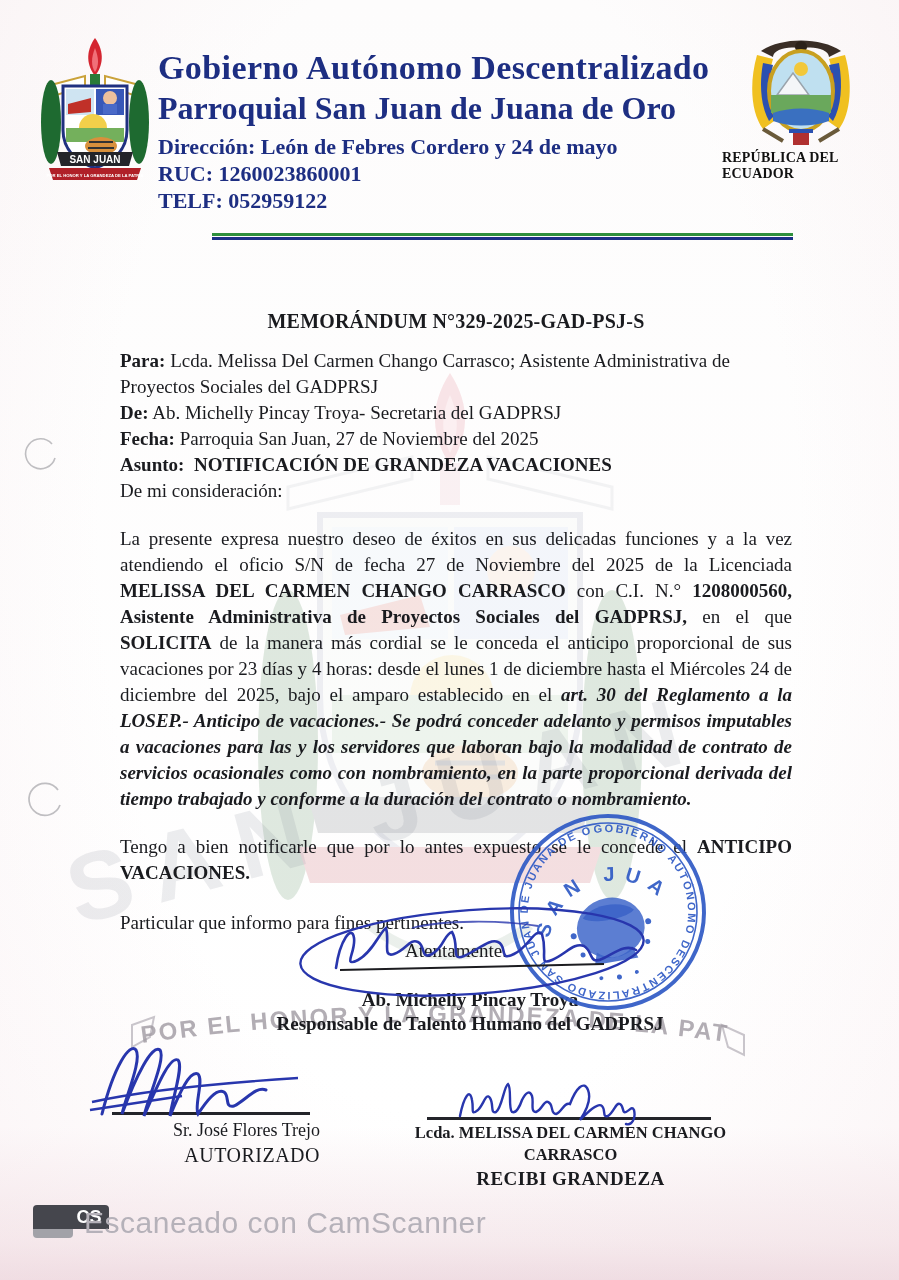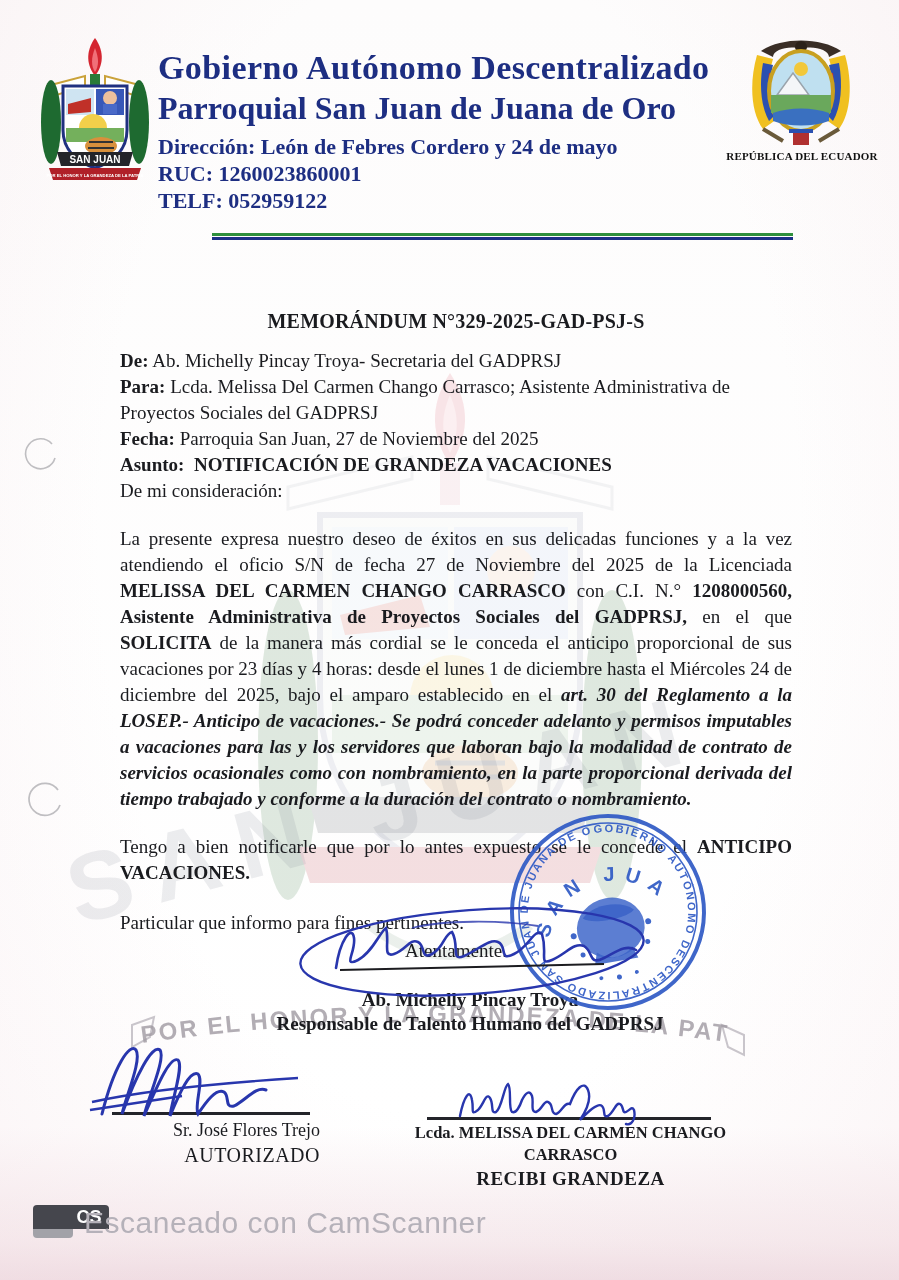--- a/index.html
+++ b/index.html
@@ -13,21 +13,21 @@
   .abs{position:absolute;}
   
   .hdr-text{left:158px;top:48px;width:576px;text-align:left;color:#1d2e82;font-weight:700;line-height:1;}
   .hdr-l1{font-size:34px;letter-spacing:.4px;line-height:40px;}
   .hdr-l2{font-size:32px;line-height:40px;}
   .hdr-l3{font-size:22px;line-height:27px;margin-top:5px;}
   .hdr-l4,.hdr-l5{font-size:22px;line-height:27px;}
   .hdr-l6{font-size:22px;line-height:26px;text-decoration:underline;text-underline-offset:3px;}
   .rule-green{left:212px;top:233px;width:581px;height:3px;background:#2e8f3c;}
   .rule-navy{left:212px;top:237px;width:581px;height:3px;background:#1c2f86;}
-  .ec-caption{left:722px;top:150px;width:160px;text-align:center;font-size:11px;font-weight:700;color:#111;letter-spacing:.2px;}
+  .ec-caption{left:722px;top:150px;width:160px;font-size:14px;font-weight:700;color:#111;letter-spacing:.2px;}
   
   .wm{pointer-events:none;}
   .wm-coat{left:170px;top:365px;opacity:.16;}
   .wm-sanjuan{left:55px;top:840px;width:620px;font-family:"Liberation Sans",sans-serif;
     font-size:96px;font-weight:700;letter-spacing:20px;color:rgba(110,116,130,.13);
     transform:rotate(-15deg);transform-origin:left top;white-space:nowrap;}
   
   .doc{left:120px;top:308px;width:672px;font-size:19px;line-height:26px;z-index:2;}
   .doc .title{text-align:center;font-weight:700;font-size:20px;margin-bottom:14px;letter-spacing:.2px;}
   .meta b{font-weight:700;}
@@ -152,22 +152,22 @@
     <path d="M30,96 L50,108 M106,96 L86,108" stroke="#6a5a3a" stroke-width="4"></path>
   </svg>
   <div class="abs ec-caption">REPÚBLICA DEL ECUADOR</div>
 
   <div class="abs rule-green"></div>
   <div class="abs rule-navy"></div>
 
   <div class="abs doc">
     <div class="title">MEMORÁNDUM N°329-2025-GAD-PSJ-S</div>
     <div class="meta">
+      <div><b>Para:</b> <span>Lcda. Melissa Del Carmen Chango Carrasco; Asistente Administrativa de Proyectos Sociales del GADPRSJ</span></div>
       <div><b>De:</b> <span>Ab. Michelly Pincay Troya- Secretaria del GADPRSJ</span></div>
-      <div><b>Para:</b> <span>Lcda. Melissa Del Carmen Chango Carrasco; Asistente Administrativa de Proyectos Sociales del GADPRSJ</span></div>
       <div><b>Fecha:</b> <span>Parroquia San Juan, 27 de Noviembre del 2025</span></div>
       <div><b>Asunto:</b>&nbsp; <b>NOTIFICACIÓN DE GRANDEZA VACACIONES</b></div>
       <div class="salut">De mi consideración:</div>
     </div>
 
     <div class="para">
       <span>La presente expresa nuestro deseo de éxitos en sus delicadas funciones y a la vez atendiendo el oficio S/N de fecha 27 de Noviembre del 2025 de la Licenciada </span><b>MELISSA DEL CARMEN CHANGO CARRASCO</b><span> con C.I. N.° </span><b>1208000560, Asistente Administrativa de Proyectos Sociales del GADPRSJ,</b><span> en el que </span><b>SOLICITA</b><span> de la manera más cordial se le conceda el anticipo proporcional de sus vacaciones por 23 días y 4 horas: desde el lunes 1 de diciembre hasta el Miércoles 24 de diciembre del 2025, bajo el amparo establecido en el </span><span class="q">art. 30 del Reglamento a la LOSEP.- Anticipo de vacaciones.- Se podrá conceder adelanto y permisos imputables a vacaciones para las y los servidores que laboran bajo la modalidad de contrato de servicios ocasionales como con nombramiento, en la parte proporcional derivada del tiempo trabajado y conforme a la duración del contrato o nombramiento.</span>
     </div>
 
     <div class="para">

